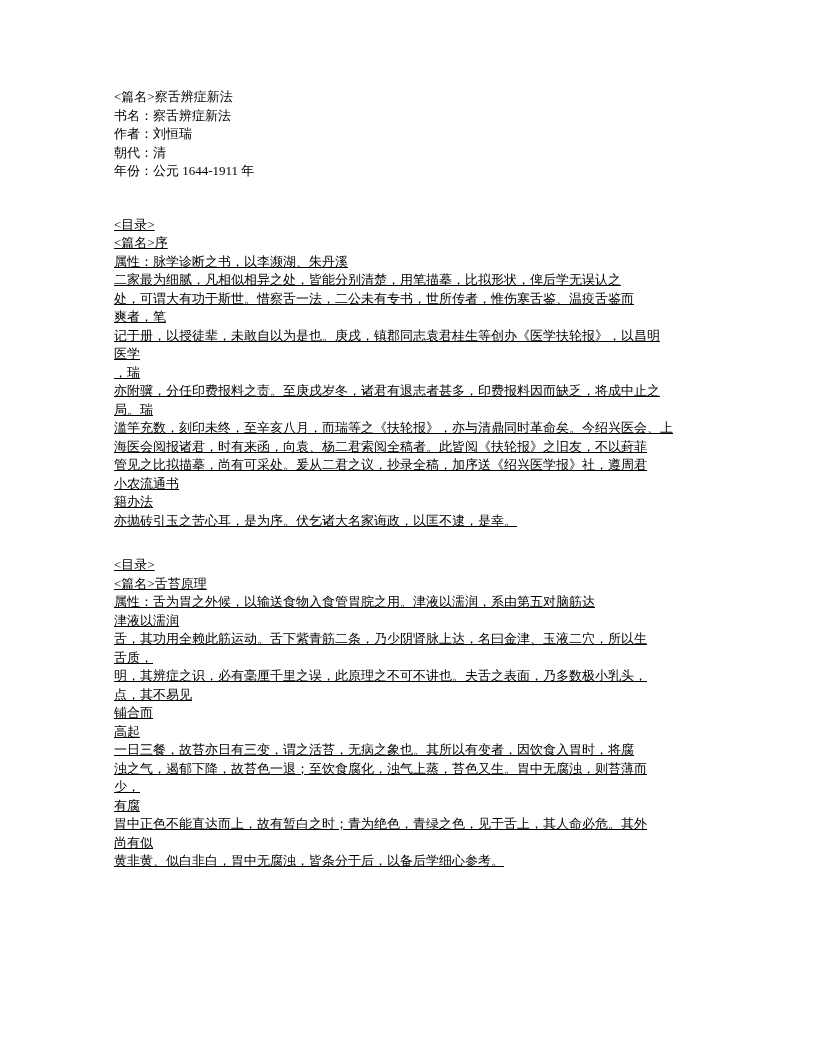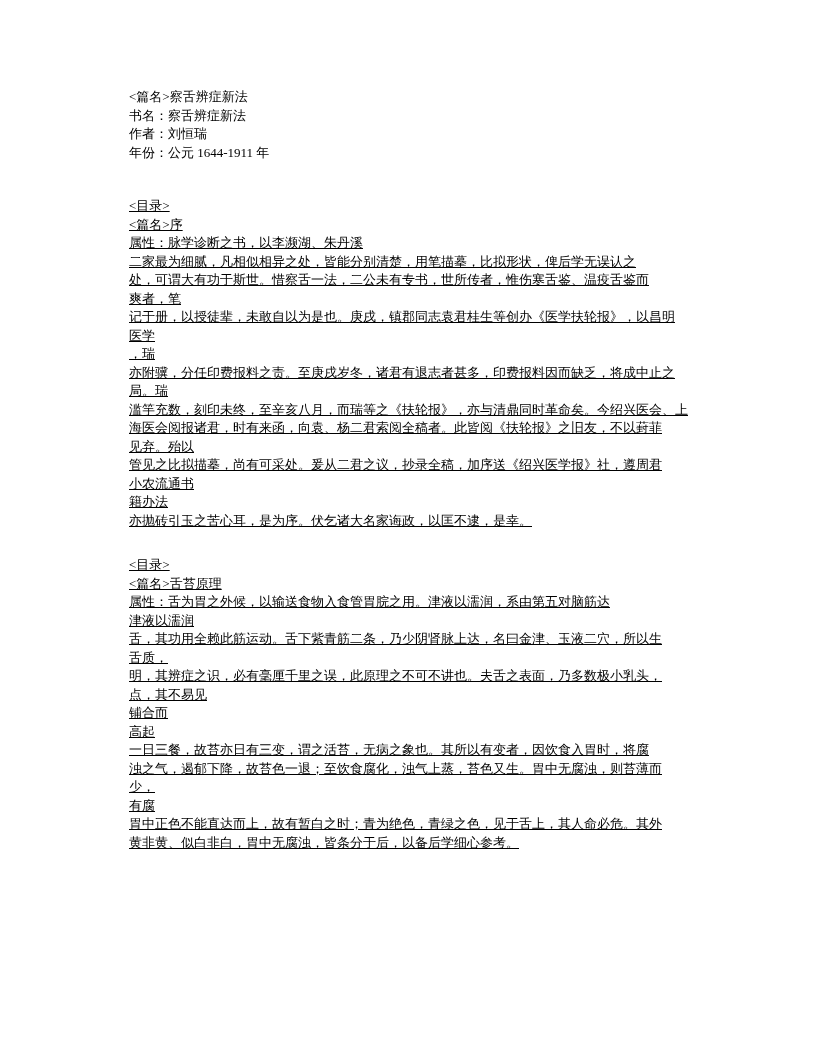--- a/index.html
+++ b/index.html
@@ -12,21 +12,21 @@
     width: 816px;
     height: 1056px;
     margin: 0 auto;
     background: #ffffff;
     overflow: hidden;
     font-family: "Liberation Serif", "DejaVu Serif", serif;
     color: #000000;
   }
   .textblock {
     position: absolute;
-    left: 129px;
+    left: 114px;
     top: 88px;
     width: 600px;
     font-size: 13px;
     line-height: 18.5px;
   }
   .tline {
     white-space: pre-wrap;
     word-break: break-all;
     min-height: 18.5px;
   }
@@ -37,41 +37,41 @@
 </head>
 <body>
 
 <div class="page">
   <div class="textblock">
 
     <div>
         <div class="tline">&lt;篇名&gt;察舌辨症新法</div>
         <div class="tline">书名：察舌辨症新法</div>
         <div class="tline">作者：刘恒瑞</div>
+        <div class="tline">朝代：清</div>
         <div class="tline">年份：公元 1644-1911 年</div>
       </div>
 
     <div class="gap-lg"></div>
 
     <section>
       <div class="tline">&lt;目录&gt;</div>
       <div class="tline">&lt;篇名&gt;序</div>
       <div>
           <div class="tline">属性：脉学诊断之书，以李濒湖、朱丹溪</div>
           <div class="tline">二家最为细腻，凡相似相异之处，皆能分别清楚，用笔描摹，比拟形状，俾后学无误认之</div>
           <div class="tline">处，可谓大有功于斯世。惜察舌一法，二公未有专书，世所传者，惟伤寒舌鉴、温疫舌鉴而</div>
           <div class="tline">爽者，笔</div>
           <div class="tline">记于册，以授徒辈，未敢自以为是也。庚戌，镇郡同志袁君桂生等创办《医学扶轮报》，以昌明</div>
           <div class="tline">医学</div>
           <div class="tline">，瑞</div>
           <div class="tline">亦附骥，分任印费报料之责。至庚戌岁冬，诸君有退志者甚多，印费报料因而缺乏，将成中止之</div>
           <div class="tline">局。瑞</div>
           <div class="tline">滥竽充数，刻印未终，至辛亥八月，而瑞等之《扶轮报》，亦与清鼎同时革命矣。今绍兴医会、上</div>
           <div class="tline">海医会阅报诸君，时有来函，向袁、杨二君索阅全稿者。此皆阅《扶轮报》之旧友，不以葑菲</div>
-          <div class="tline">见弃。殆以</div>
           <div class="tline">管见之比拟描摹，尚有可采处。爰从二君之议，抄录全稿，加序送《绍兴医学报》社，遵周君</div>
           <div class="tline">小农流通书</div>
           <div class="tline">籍办法</div>
           <div class="tline">亦抛砖引玉之苦心耳，是为序。伏乞诸大名家诲政，以匡不逮，是幸。</div>
         </div>
     </section>
 
     <div class="gap-md"></div>
 
     <section>
@@ -84,18 +84,19 @@
           <div class="tline">舌质，</div>
           <div class="tline">明，其辨症之识，必有毫厘千里之误，此原理之不可不讲也。夫舌之表面，乃多数极小乳头，</div>
           <div class="tline">点，其不易见</div>
           <div class="tline">铺合而</div>
           <div class="tline">高起</div>
           <div class="tline">一日三餐，故苔亦日有三变，谓之活苔，无病之象也。其所以有变者，因饮食入胃时，将腐</div>
           <div class="tline">浊之气，遏郁下降，故苔色一退；至饮食腐化，浊气上蒸，苔色又生。胃中无腐浊，则苔薄而</div>
           <div class="tline">少，</div>
           <div class="tline">有腐</div>
           <div class="tline">胃中正色不能直达而上，故有暂白之时；青为绝色，青绿之色，见于舌上，其人命必危。其外</div>
+          <div class="tline">尚有似</div>
           <div class="tline">黄非黄、似白非白，胃中无腐浊，皆条分于后，以备后学细心参考。</div>
         </div>
     </section>
 
   </div>
 </div>
 
 </body></html>

